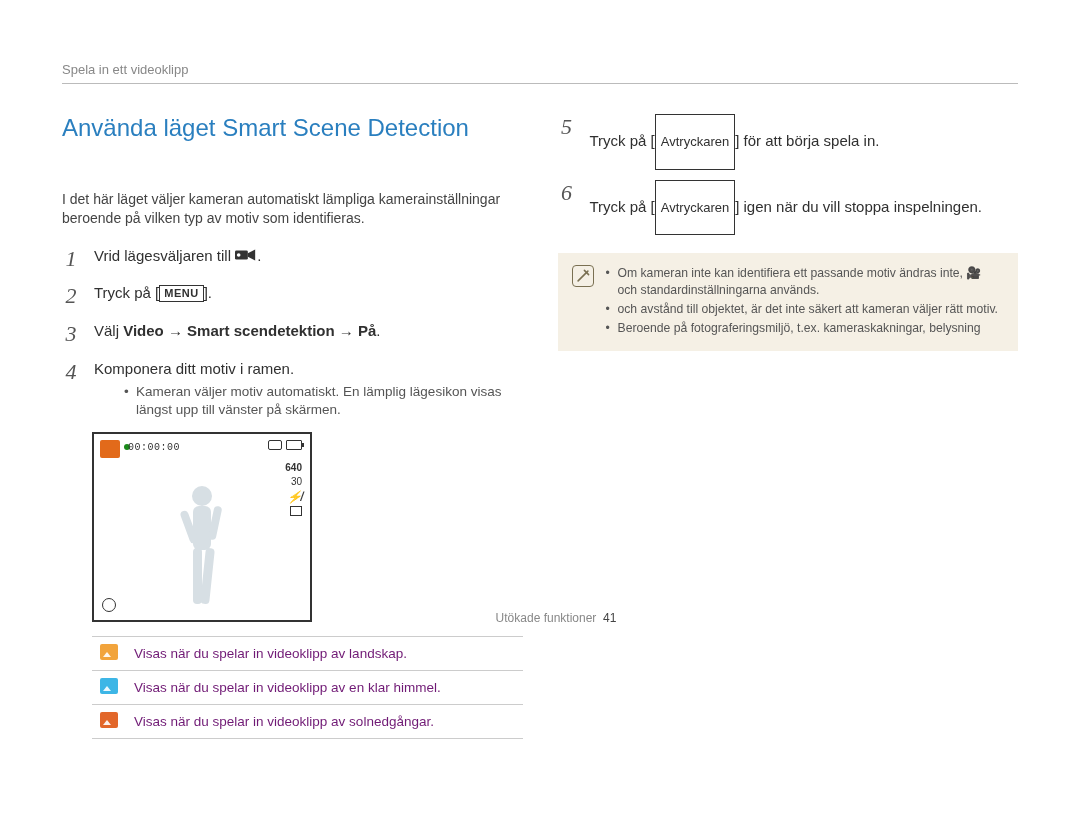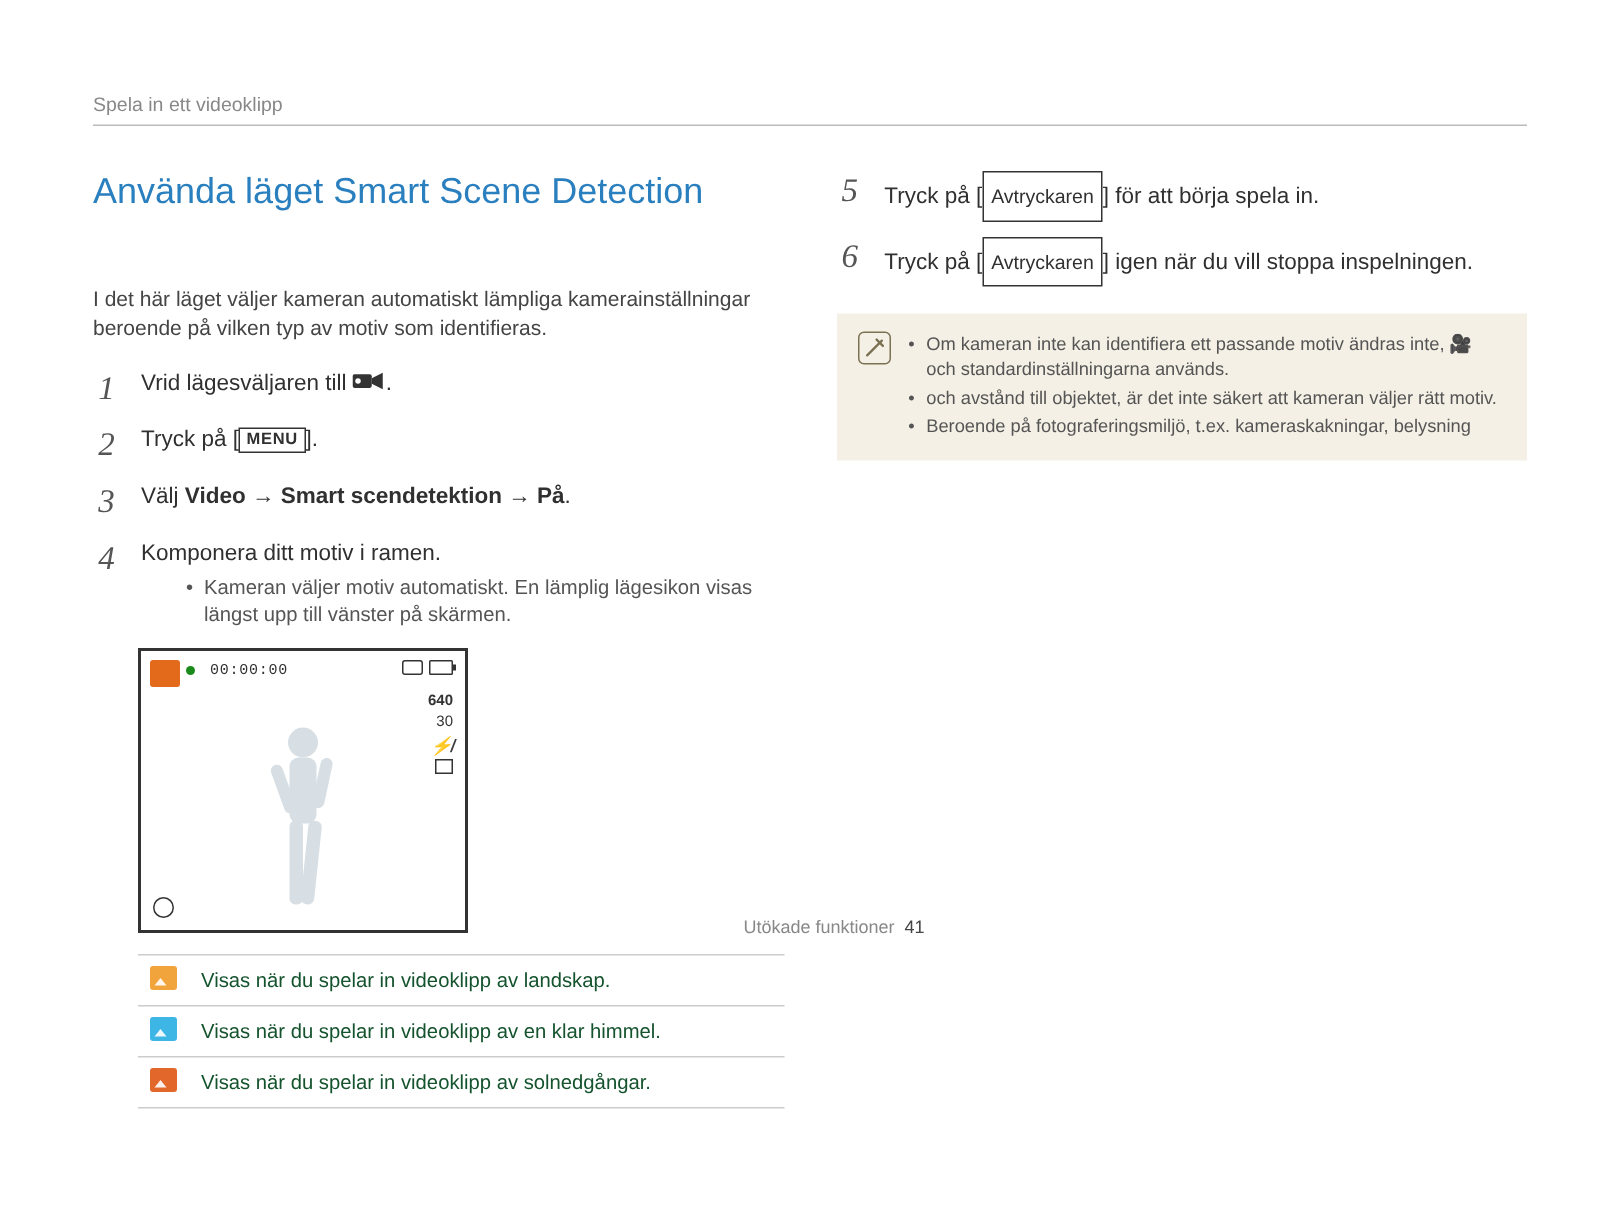--- a/index.html
+++ b/index.html
@@ -12,40 +12,40 @@
   .section-title { color: #2a7fbf; font-size: 24px; font-weight: 400; margin-bottom: 8px; }
   .intro { font-size: 14px; color: #444; line-height: 1.35; margin-bottom: 18px; margin-top: 48px; }
   .step { display: flex; gap: 14px; font-size: 15px; color: #303030; margin-bottom: 10px; line-height: 1.35; }
   .step-num { font-style: italic; font-family: Georgia, "Times New Roman", serif; font-size: 22px; color: #555; width: 18px; text-align: center; flex-shrink: 0; margin-top: -2px; }
   .step-body { flex: 1; }
   .step-body .bold { font-weight: 700; }
   .step-bullets { list-style: none; padding-left: 30px; margin-top: 4px; }
   .step-bullets li { font-size: 13.5px; color: #555; line-height: 1.35; position: relative; padding-left: 12px; }
   .step-bullets li::before { content: "•"; position: absolute; left: 0; }
   .menu-box { display: inline-block; border: 1px solid #333; padding: 0 4px; font-size: 11px; font-weight: 700; letter-spacing: 0.5px; vertical-align: 1px; }
-  .shutter-box { display: inline-block; border: 1px solid #333; padding: 7px 5px; font-size: 13px; vertical-align: baseline; }
+  .shutter-box { display: inline-block; border: 1px solid #333; padding: 18px 5px; font-size: 13px; vertical-align: baseline; }
   .mode-icon { display: inline-flex; width: 22px; height: 14px; vertical-align: -1px; }
   .mode-icon svg { width: 100%; height: 100%; }
   .camera-display { width: 220px; height: 190px; background: #fff; border: 2px solid #333; margin: 12px 0 14px 30px; position: relative; }
   .cd-smart { position: absolute; top: 6px; left: 6px; width: 20px; height: 18px; background: #e26a1a; border-radius: 2px; }
-  .cd-time { position: absolute; top: 8px; left: 46px; font-family: "Courier New", monospace; font-size: 10px; color: #333; letter-spacing: 0.5px; }
+  .cd-time { position: absolute; top: 8px; left: 34px; font-family: "Courier New", monospace; font-size: 10px; color: #333; letter-spacing: 0.5px; }
   .cd-rec { position: absolute; top: 10px; left: 30px; width: 6px; height: 6px; background: #1a8a1a; border-radius: 50%; }
   .cd-recicon { position: absolute; top: 6px; right: 28px; width: 14px; height: 10px; border: 1.3px solid #333; border-radius: 2px; }
   .cd-batt { position: absolute; top: 6px; right: 8px; width: 16px; height: 10px; border: 1.3px solid #333; border-radius: 1px; }
   .cd-batt::after { content:""; position:absolute; right:-3px; top:2px; width:2px; height:4px; background:#333; }
   .cd-640 { position: absolute; top: 28px; right: 8px; font-size: 10px; font-weight: 700; color: #333; }
   .cd-30 { position: absolute; top: 42px; right: 8px; font-size: 10px; font-weight: 400; color: #333; }
   .cd-flash { position: absolute; top: 56px; right: 8px; font-size: 12px; font-weight: 700; font-style: italic; }
   .cd-frame { position: absolute; top: 72px; right: 8px; width: 12px; height: 10px; border: 1.3px solid #333; }
   .cd-hand { position: absolute; bottom: 8px; left: 8px; width: 14px; height: 14px; border: 1.3px solid #333; border-radius: 50%; }
   .cd-person { position: absolute; bottom: 6px; left: 50%; transform: translateX(-50%); }
   .icon-table { width: 100%; border-collapse: collapse; margin-top: 4px; margin-left: 30px; width: calc(100% - 30px); }
   .icon-table tr { border-top: 1px solid #ccc; }
   .icon-table tr:last-child { border-bottom: 1px solid #ccc; }
-  .icon-table td { padding: 7px 8px; font-size: 13.5px; color: #14532d; vertical-align: middle; }
+  .icon-table td { padding: 7px 8px; font-size: 13.5px; color: #701a75; vertical-align: middle; }
   .icon-table td.icon-cell { width: 32px; text-align: center; }
   .scene-icon { display: inline-block; width: 18px; height: 16px; border-radius: 2px; position: relative; }
   .scene-icon.landscape { background: #f2a43c; }
   .scene-icon.sky { background: #3db6e6; }
   .scene-icon.forest { background: #4aa24a; }
   .scene-icon.sunset { background: #e2672a; }
   .scene-icon::after { content:""; position:absolute; left:3px; bottom:3px; width:0; height:0; border-left:4px solid transparent; border-right:4px solid transparent; border-bottom:5px solid rgba(255,255,255,0.9); }
   .note-box { display: flex; gap: 12px; background: #f5f0e5; border-radius: 0; padding: 12px 14px; margin-top: 18px; font-size: 12.2px; color: #555; line-height: 1.4; }
   .note-icon { width: 22px; height: 22px; border: 1.6px solid #7a7052; border-radius: 4px; flex-shrink: 0; display: flex; align-items: center; justify-content: center; color: #7a7052; }
   .note-icon svg { width: 14px; height: 14px; }

